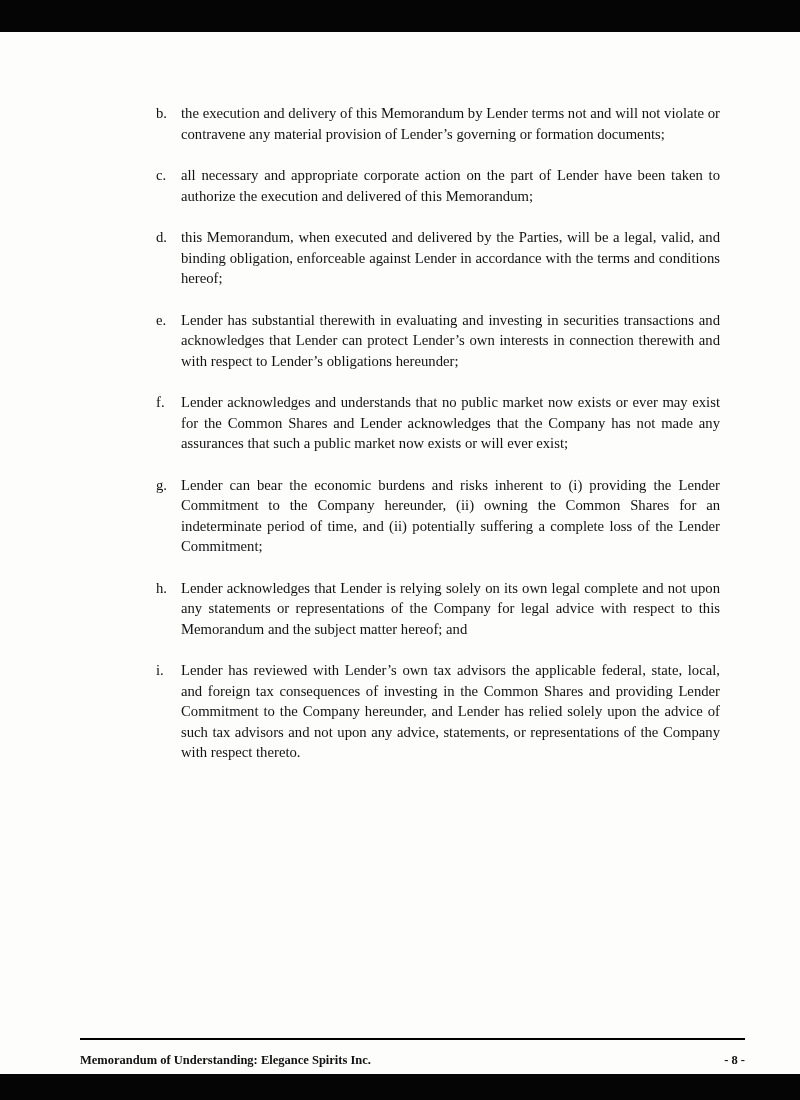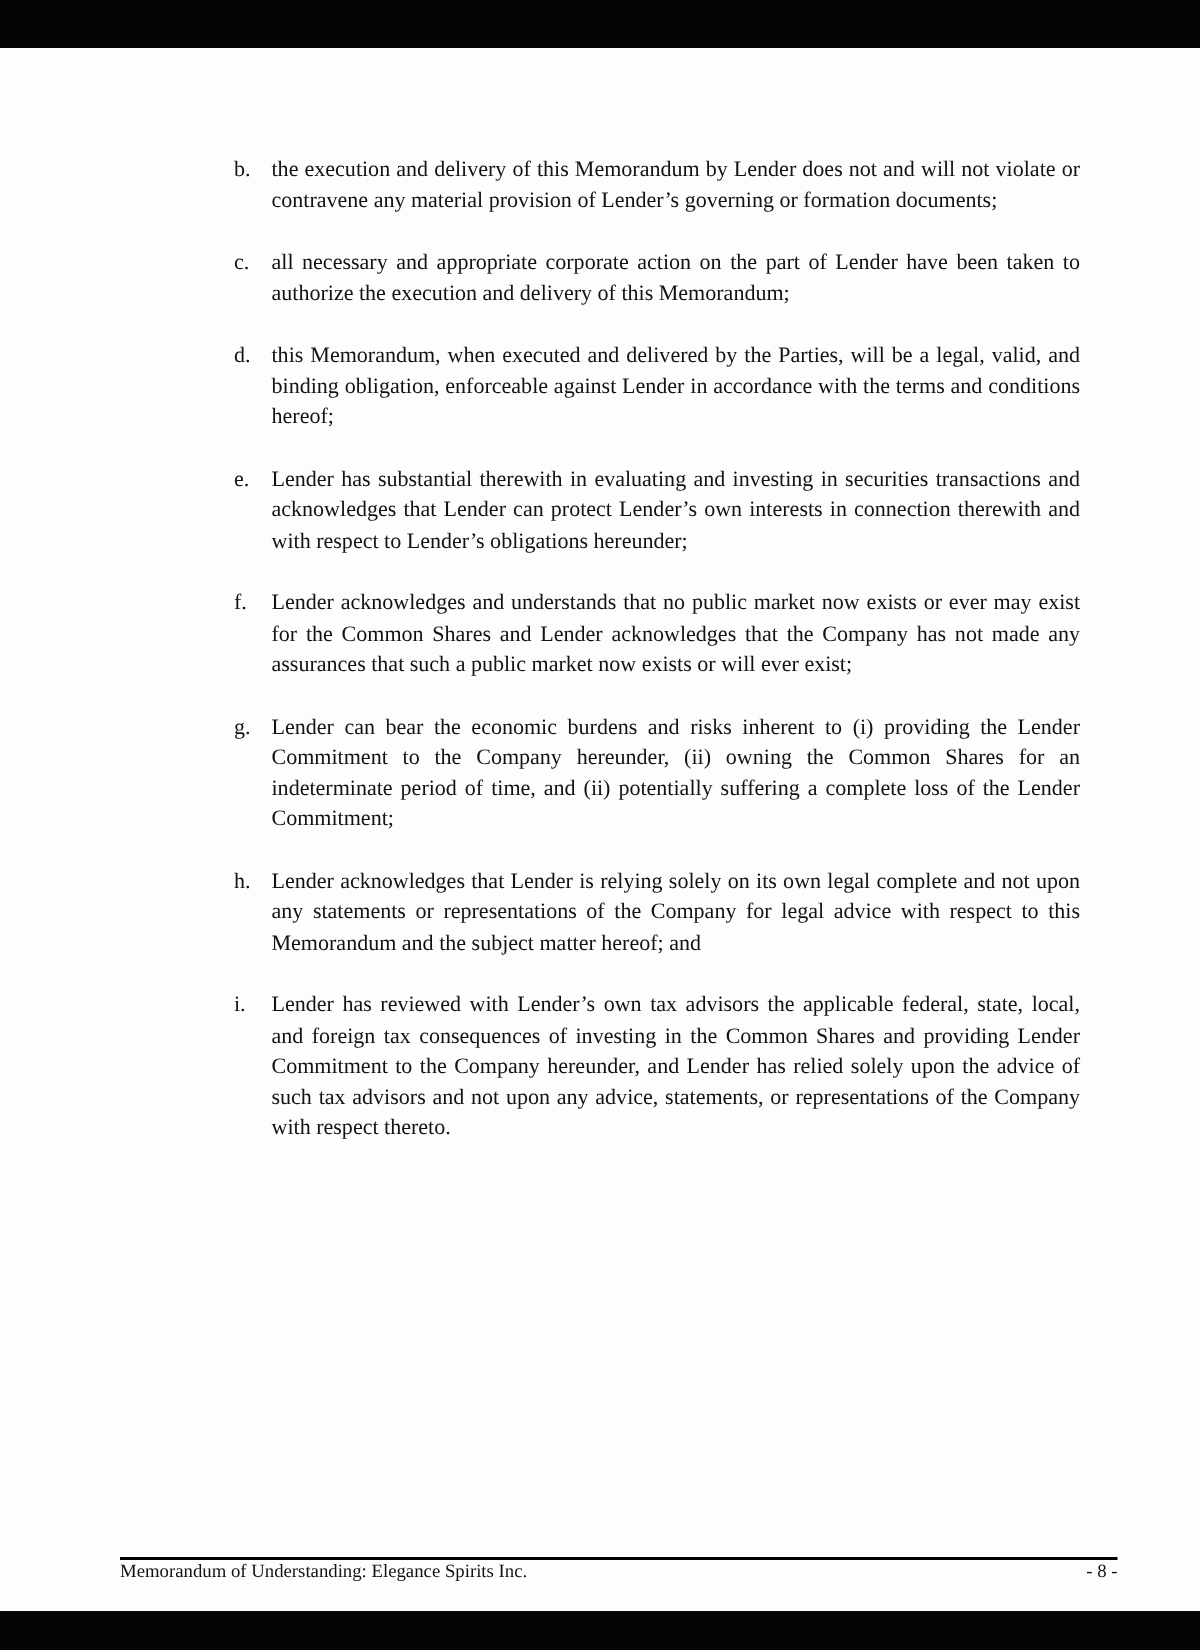--- a/index.html
+++ b/index.html
@@ -50,45 +50,45 @@
   .item .text {
     flex: 1;
     text-align: justify;
   }
   .footer {
     position: absolute;
     top: 1038px;
     left: 80px;
     width: 665px;
     border-top: 2px solid #000;
-    padding-top: 0;
+    padding-top: 13px;
     display: flex;
     justify-content: space-between;
     align-items: baseline;
-    font-weight: normal;
+    font-weight: bold;
     font-size: 12.5px;
     line-height: 15px;
   }
 </style>
 </head>
 <body>
 
 <div class="page">
   <div class="scan-bar-top"></div>
 
   <div class="content">
 
     <div class="item">
       <span class="label">b.</span>
-      <span class="text">the execution and delivery of this Memorandum by Lender does not and will not violate or contravene any material provision of Lender’s governing or formation documents;</span>
+      <span class="text">the execution and delivery of this Memorandum by Lender terms not and will not violate or contravene any material provision of Lender’s governing or formation documents;</span>
     </div>
 
     <div class="item">
       <span class="label">c.</span>
-      <span class="text">all necessary and appropriate corporate action on the part of Lender have been taken to authorize the execution and delivery of this Memorandum;</span>
+      <span class="text">all necessary and appropriate corporate action on the part of Lender have been taken to authorize the execution and delivered of this Memorandum;</span>
     </div>
 
     <div class="item">
       <span class="label">d.</span>
       <span class="text">this Memorandum, when executed and delivered by the Parties, will be a legal, valid, and binding obligation, enforceable against Lender in accordance with the terms and conditions hereof;</span>
     </div>
 
     <div class="item">
       <span class="label">e.</span>
       <span class="text">Lender has substantial therewith in evaluating and investing in securities transactions and acknowledges that Lender can protect Lender’s own interests in connection therewith and with respect to Lender’s obligations hereunder;</span>

